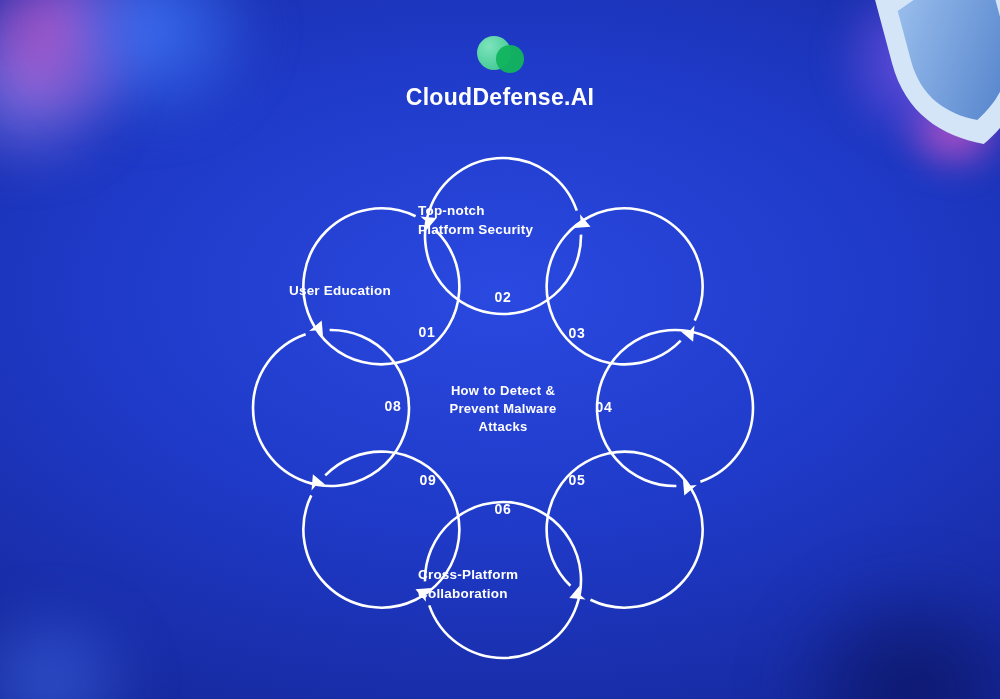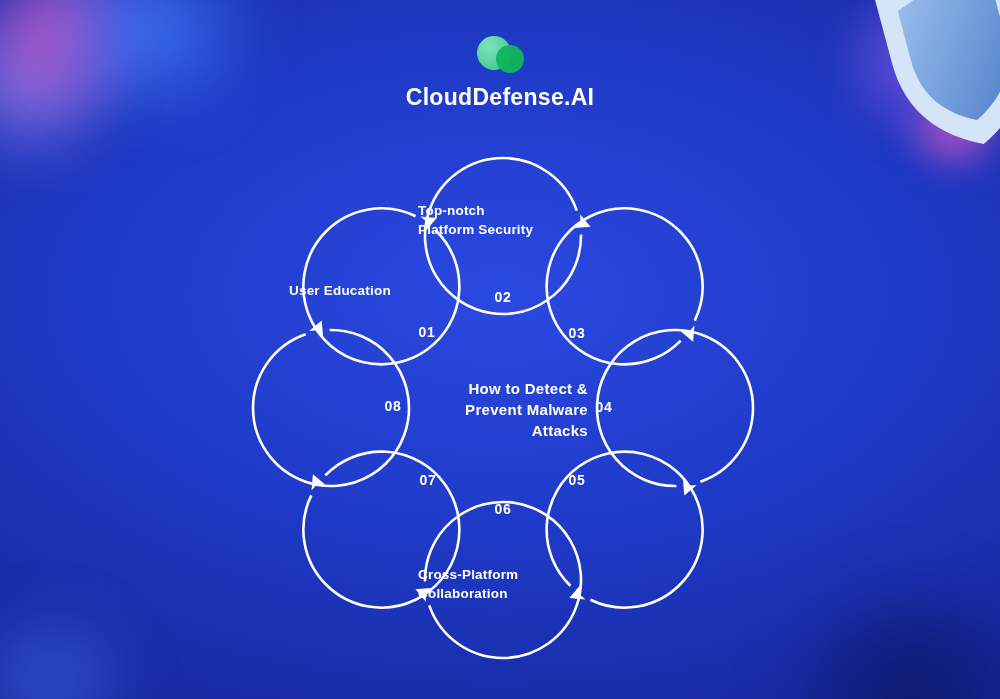--- a/index.html
+++ b/index.html
@@ -22,22 +22,22 @@
   
   .brand{position:absolute;left:0;right:0;top:34px;text-align:center;z-index:2;}
   .brand-logo{display:block;margin:0 auto;}
   .brand-name{margin-top:4px;font-size:23px;font-weight:700;color:#ffffff;letter-spacing:.3px;}
   
   .flower{position:absolute;left:0;top:0;z-index:2;}
   .flower path{fill:none;stroke:#ffffff;stroke-width:2.6;}
   .flower path.arrow{fill:#ffffff;stroke:none;}
   .center-title{
     position:absolute;left:503px;top:409px;transform:translate(-50%,-50%);
-    width:170px;color:#fff;font-size:15px;font-weight:700;line-height:1.4;
-    text-align:right;white-space:pre-line;letter-spacing:.3px;z-index:3;
+    width:170px;color:#fff;font-size:13px;font-weight:700;line-height:1.4;
+    text-align:center;white-space:pre-line;letter-spacing:.3px;z-index:3;
   }
   .num{position:absolute;transform:translate(-50%,-50%);color:#fff;font-size:14px;font-weight:700;letter-spacing:.6px;z-index:3;}
   .lbl{position:absolute;transform:translate(-50%,-50%);color:#fff;font-size:13.5px;font-weight:700;line-height:1.4;text-align:left;white-space:pre-line;letter-spacing:.2px;z-index:3;width:170px;}
   .n1{left:427px;top:332px}.l1{left:374px;top:291px}
   .n2{left:503px;top:297px}.l2{left:503px;top:221px}
   .n3{left:577px;top:333px}.l3{left:628px;top:291px}
   .n4{left:604px;top:407px}.l4{left:682px;top:407px}
   .n5{left:577px;top:480px}.l5{left:630px;top:526px}
   .n6{left:503px;top:509px}.l6{left:503px;top:585px}
   .n7{left:428px;top:480px}.l7{left:381px;top:524px}
@@ -103,21 +103,21 @@
   <div class="center-title">How to Detect &amp;
 Prevent Malware
 Attacks</div>
 
   <div class="num n1">01</div>
   <div class="num n2">02</div>
   <div class="num n3">03</div>
   <div class="num n4">04</div>
   <div class="num n5">05</div>
   <div class="num n6">06</div>
-  <div class="num n7">07</div>
+  <div class="num n7">09</div>
   <div class="num n8">08</div>
 
   <div class="lbl l1">User Education</div>
   <div class="lbl l2">Top-notch
 Platform Security</div>
   <div class="lbl l6">Cross-Platform
 Collaboration</div>
 
 </div>
 

